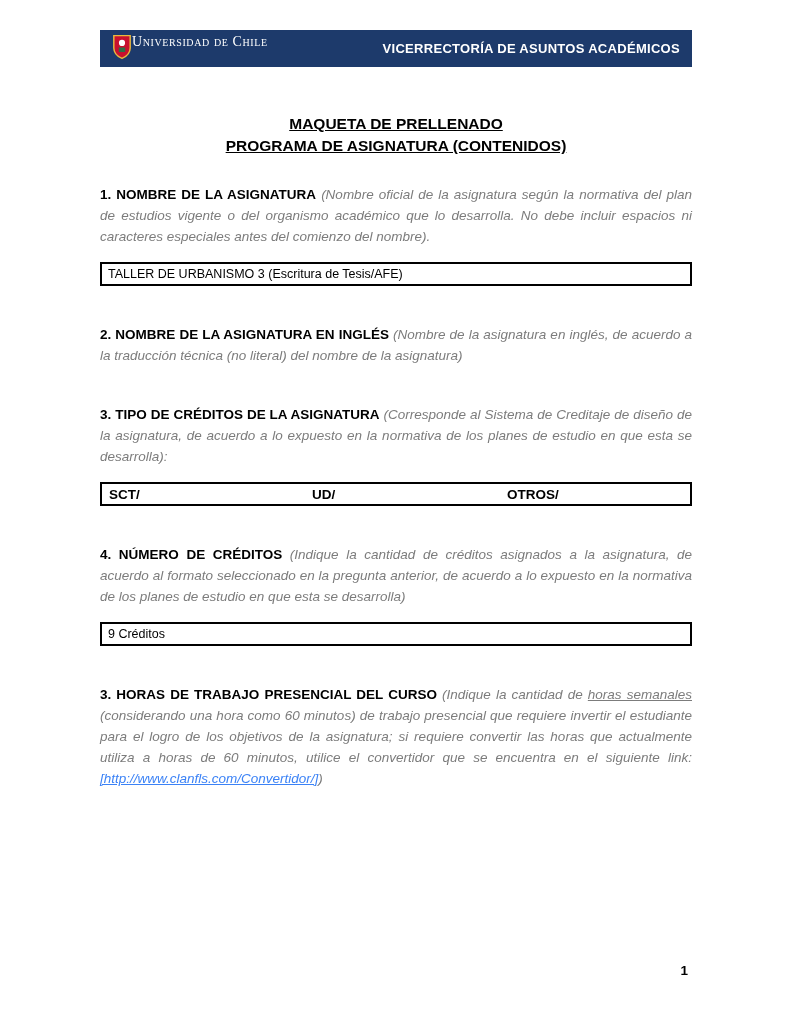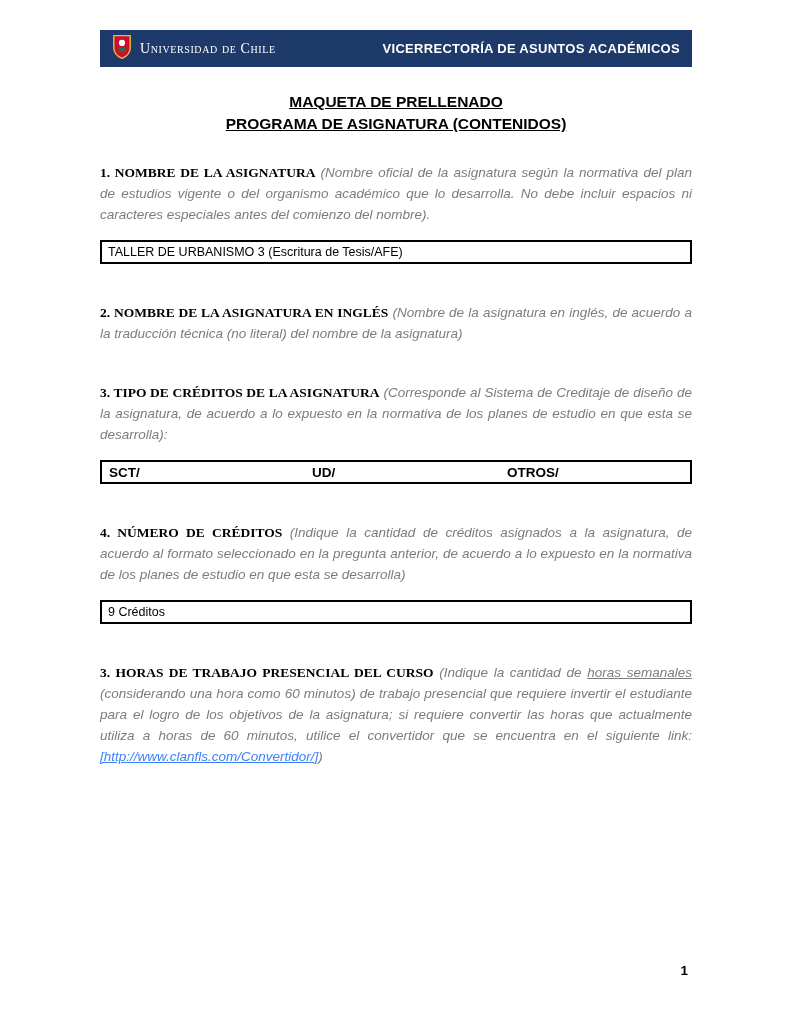--- a/index.html
+++ b/index.html
@@ -17,53 +17,53 @@
   
   .header-bar {
     margin-top:30px;
     height:37px;
     background:#1d3a6b;
     display:flex;
     align-items:center;
     justify-content:space-between;
     padding:0 12px 0 12px;
   }
-  .brand { display:flex; align-items:center; gap:8px; }
+  .brand { display:flex; }
   .brand-name {
     color:#fff;
     font-family:"Liberation Serif", serif;
     font-variant:small-caps;
     font-size:14px;
     letter-spacing:0.6px;
   }
   .office-label {
     color:#fff;
     font-size:13px;
     font-weight:bold;
     letter-spacing:0.3px;
   }
 
   
   .doc-title {
-    margin-top:24px;
+    margin-top:46px;
     text-align:center;
     font-weight:bold;
     font-size:15.5px;
   }
   .doc-title .line { display:block; text-decoration:underline; line-height:22px; }
 
   
   .section-para {
     margin-top:38px;
     font-size:13.5px;
     line-height:21px;
     text-align:justify;
   }
   .section-para.first { margin-top:27px; }
-  .sec-heading { font-weight:bold; color:#000;font-family:Liberation Serif, serif; }
+  .sec-heading { font-weight:bold; color:#000; }
   .sec-desc { font-style:italic; color:#7c7c7c; }
   .sec-desc .u { text-decoration:underline; }
   .sec-desc .link { text-decoration:underline; color:#3b82f6; cursor:pointer; }
 
   .field-box {
     margin-top:15px;
     border:2px solid #000;
     min-height:24px;
     display:flex;
     align-items:center;

